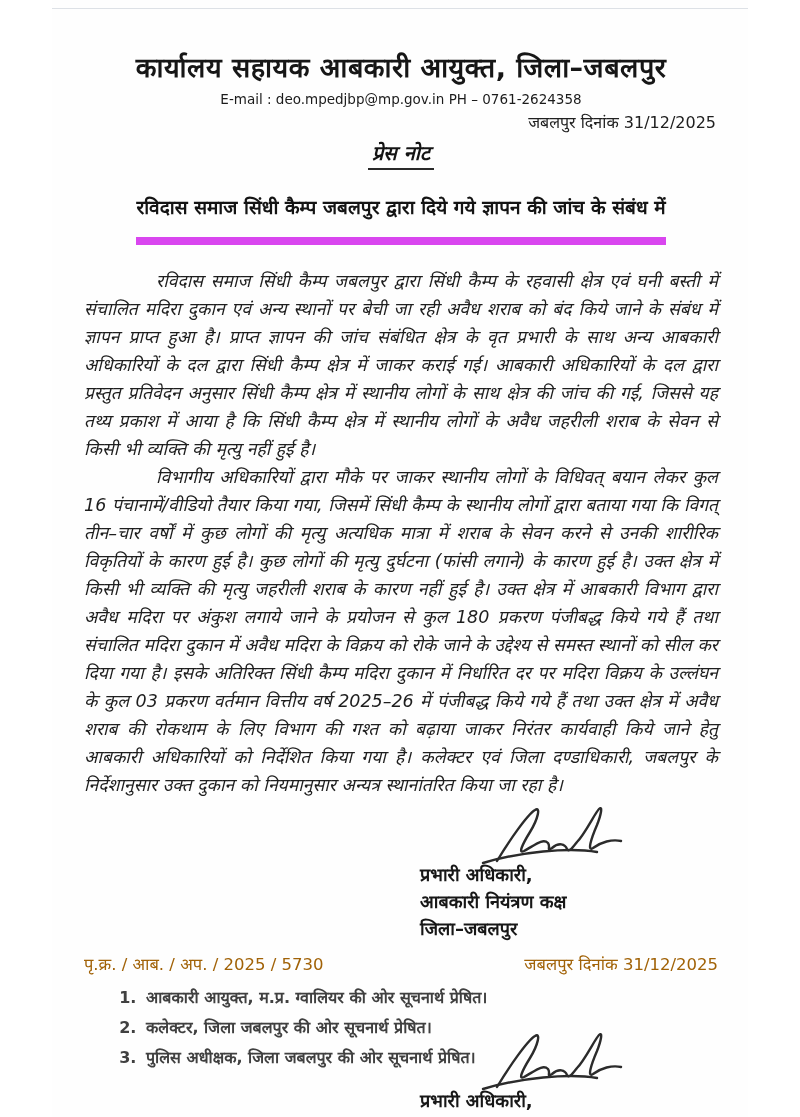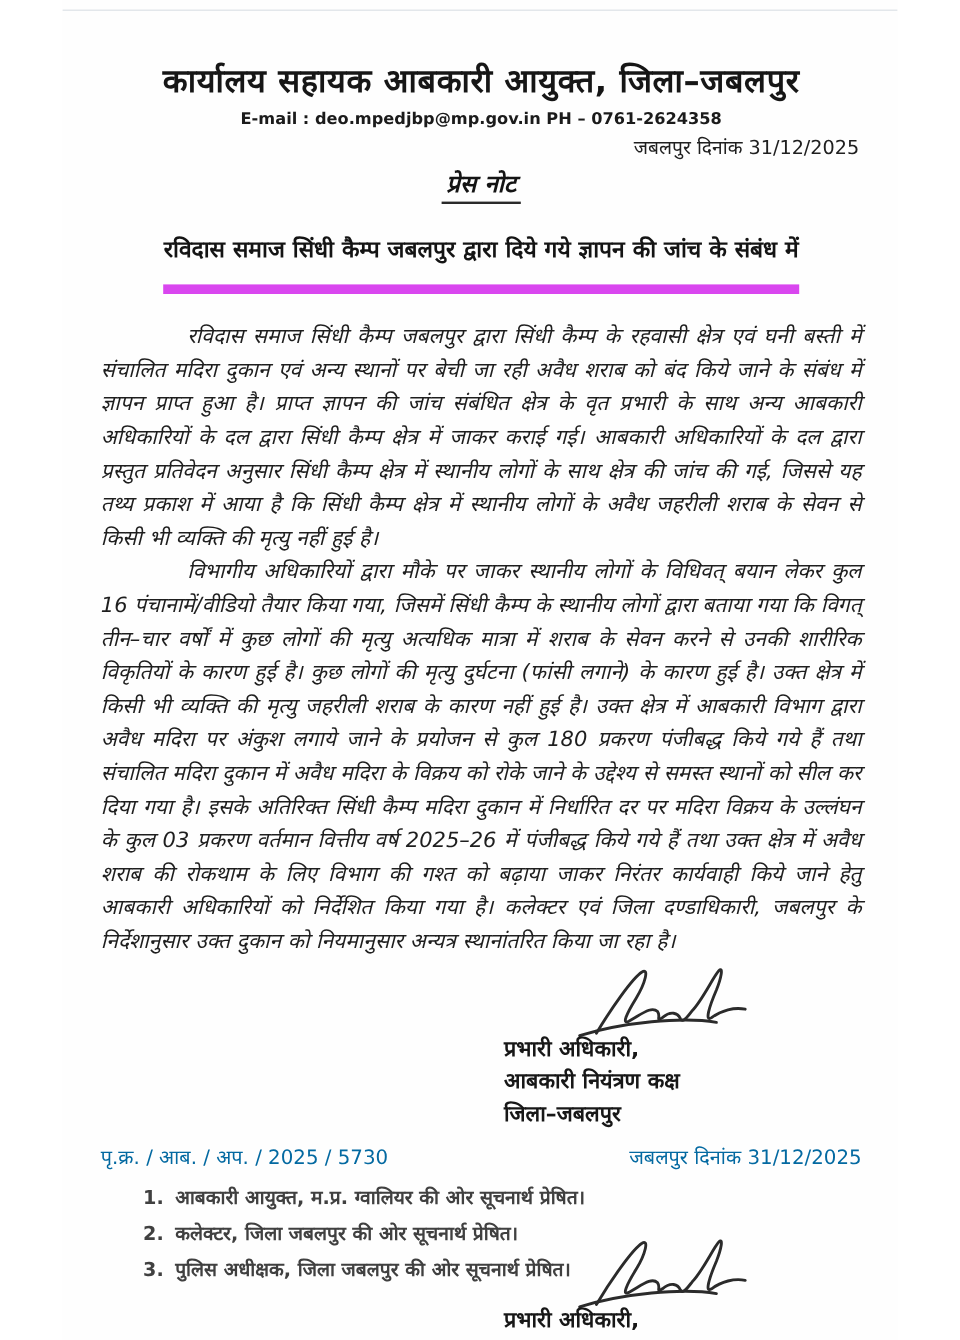--- a/index.html
+++ b/index.html
@@ -28,21 +28,21 @@
     text-align: center;
     font-size: 27px;
     font-weight: 700;
     color: #161616;
     letter-spacing: 0.5px;
   }
   .contact-line {
     margin-top: 6px;
     text-align: center;
     font-size: 13.5px;
-    font-weight: 700;
+    font-weight: 400;
     color: #1b1b1b;
   }
   .date-line-top {
     margin-top: 4px;
     text-align: right;
     font-size: 16px;
     color: #202020;
     padding-right: 2px;
   }
   .press-note {
@@ -96,21 +96,21 @@
     font-weight: 700;
     line-height: 27px;
     color: #171717;
   }
   .ref-row {
     margin-top: 10px;
     display: flex;
     justify-content: space-between;
     align-items: baseline;
     font-size: 16.5px;
-    color: #0369a1;
+    color: #a16207;
   }
   .ref-number { font-weight: 500; }
   .copy-label {
     margin-top: 4px;
     font-size: 16.5px;
     color: #1e1e1e;
   }
   .footer-area { position: relative; }
   .copy-list {
     margin-top: 8px;

